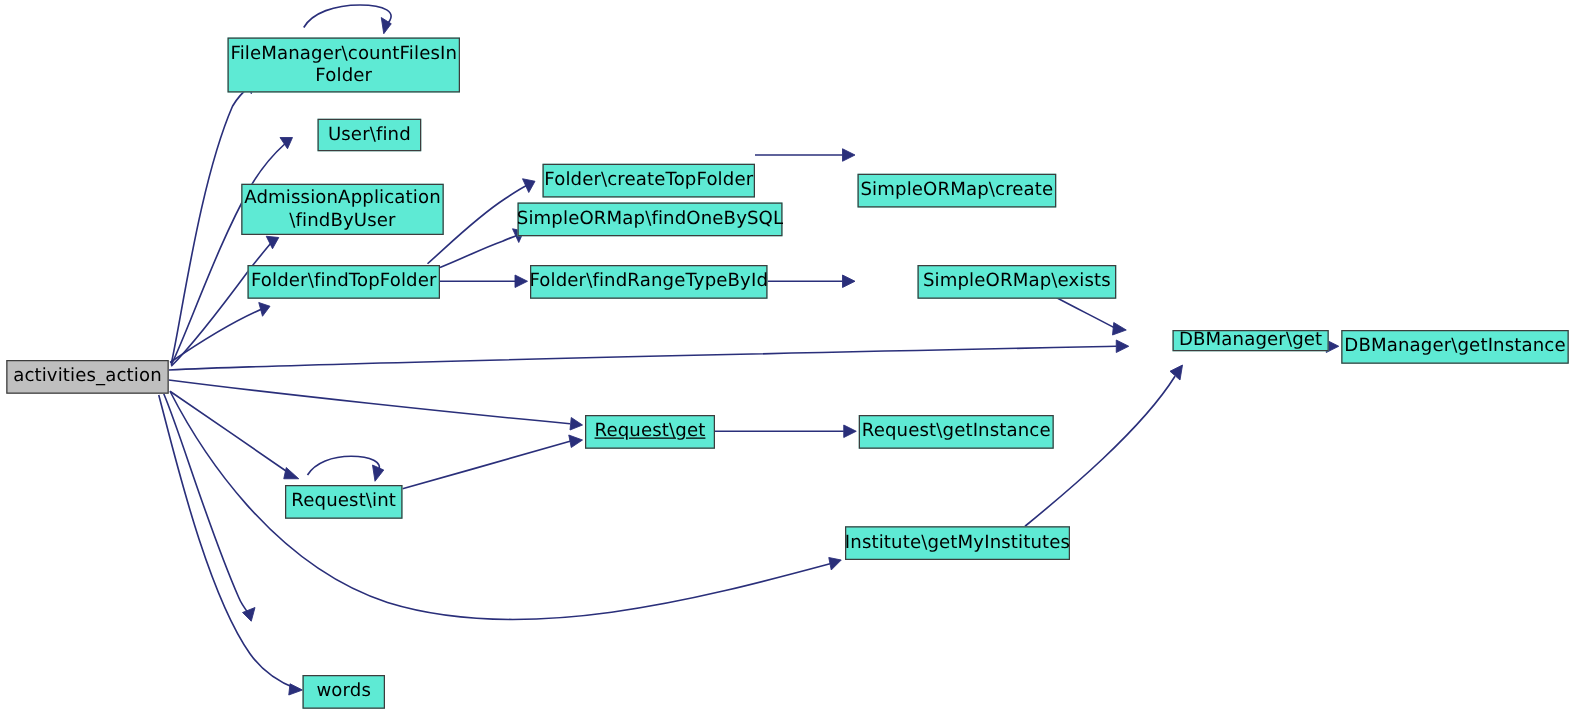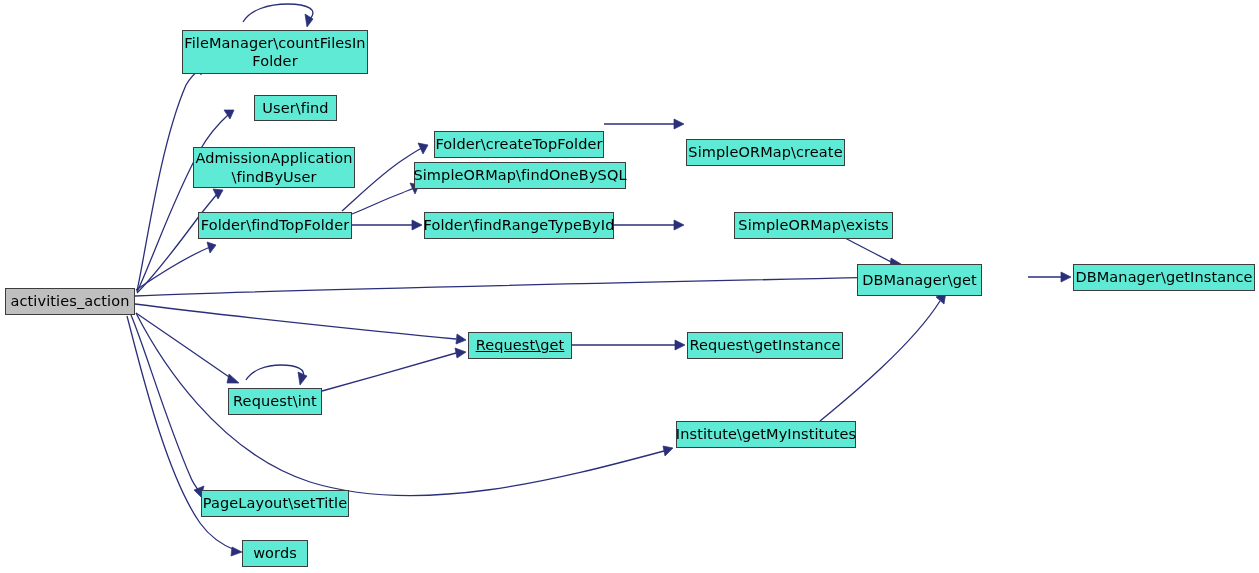--- a/index.html
+++ b/index.html
@@ -188,29 +188,28 @@
   <div class="gnode" style="left:434px; top:111px; width:170px; height:27px;margin-top:20px;">Folder\createTopFolder</div>
 
   <div class="gnode" style="left:414px; top:162px; width:212px; height:27px;">SimpleORMap\findOneBySQL</div>
 
   <div class="gnode" style="left:424px; top:212px; width:190px; height:27px;">Folder\findRangeTypeById</div>
 
   <div class="gnode" style="left:686px; top:111px; width:159px; height:27px;margin-top:28px;">SimpleORMap\create</div>
 
   <div class="gnode" style="left:686px; top:212px; width:159px; height:27px;margin-left:48px;">SimpleORMap\exists</div>
 
-  <div class="gnode" style="left:857px; top:264px; width:125px; height:32px;">DBManager\get</div>
+  <div class="gnode" style="left:938px; top:264px; width:125px; height:17px;">DBManager\get</div>
 
   <div class="gnode" style="left:1073px; top:264px; width:182px; height:27px;">DBManager\getInstance</div>
 
   <div class="gnode" style="left:468px; top:332px; width:104px; height:27px;text-decoration:underline;">Request\get</div>
 
   <div class="gnode" style="left:687px; top:332px; width:156px; height:27px;">Request\getInstance</div>
 
   <div class="gnode" style="left:228px; top:388px; width:94px; height:27px;">Request\int</div>
 
   <div class="gnode" style="left:676px; top:421px; width:180px; height:27px;">Institute\getMyInstitutes</div>
 
-  <div class="gnode" style="left:201px; top:490px; width:148px; height:27px;">PageLayout\setTitle</div>
 
   <div class="gnode" style="left:242px; top:540px; width:66px; height:27px;">words</div>
 
 </div>
 
 </body></html>

